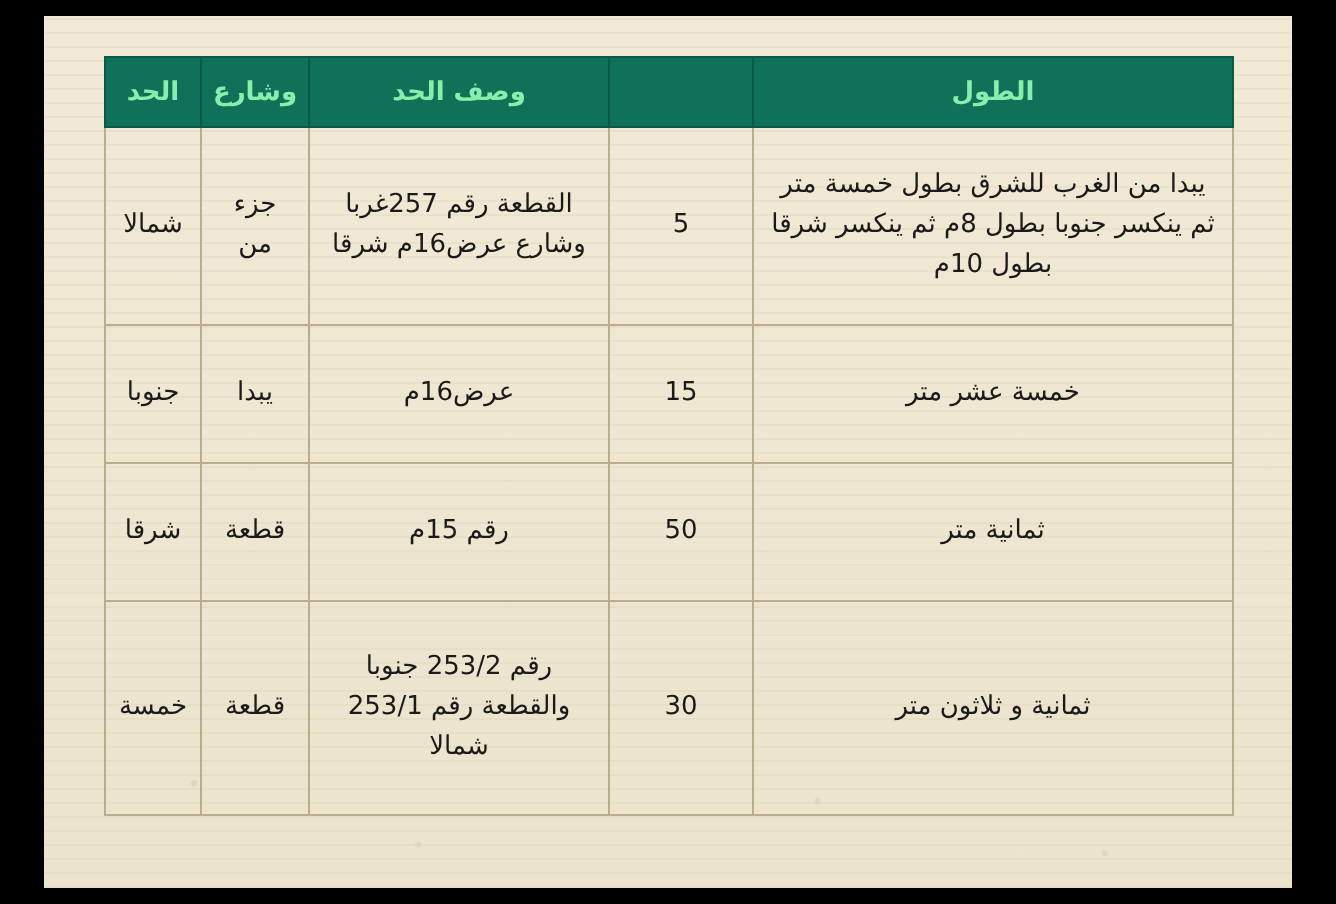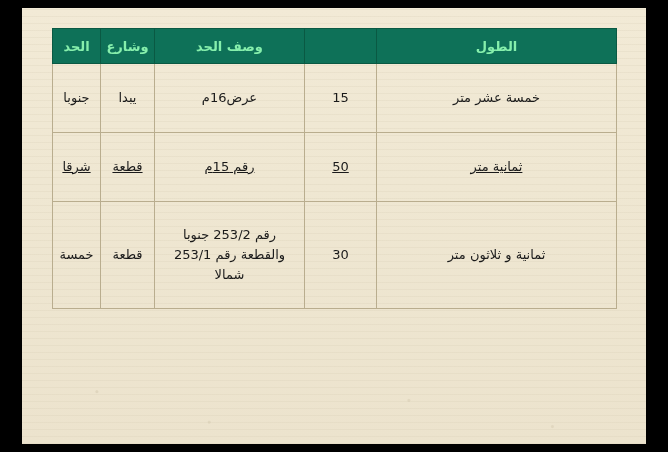--- a/index.html
+++ b/index.html
@@ -96,21 +96,21 @@
   }
   
   col.c-hadd   { width: 48px; }
   col.c-naw    { width: 54px; }
   col.c-wasf   { width: 150px; }
   col.c-rakm   { width: 72px; }
   col.c-tool   { width: 240px; }
 
   .row-h1 td { height: 82px; }
   .row-h2 td { height: 52px; margin-left: 41px; }
-  .row-h3 td { height: 52px; text-decoration: underline; }
+  .row-h3 td { height: 52px; }
   .row-h4 td { height: 90px; margin-left: 48px; }
 </style>
 </head>
 <body>
 
 <div id="page">
   <div id="sheet">
 
     <table class="doc-table">
       <colgroup>
@@ -123,20 +123,27 @@
       <thead>
         <tr>
           <th>الطول</th>
           <th></th>
           <th>وصف الحد</th>
           <th>وشارع</th>
           <th>الحد</th>
         </tr>
       </thead>
       <tbody>
+        <tr class="row-h1">
+          <td class="length-text">يبدا من الغرب للشرق بطول خمسة متر ثم ينكسر جنوبا بطول 8م ثم ينكسر شرقا بطول 10م</td>
+          <td class="num-cell">5</td>
+          <td class="desc-cell">القطعة رقم 257غربا وشارع عرض16م شرقا</td>
+          <td>جزء من</td>
+          <td>شمالا</td>
+        </tr>
         <tr class="row-h2">
           <td class="length-text">خمسة عشر متر</td>
           <td class="num-cell">15</td>
           <td class="desc-cell">عرض16م</td>
           <td>يبدا</td>
           <td>جنوبا</td>
         </tr>
         <tr class="row-h3">
           <td class="length-text">ثمانية متر</td>
           <td class="num-cell">50</td>

